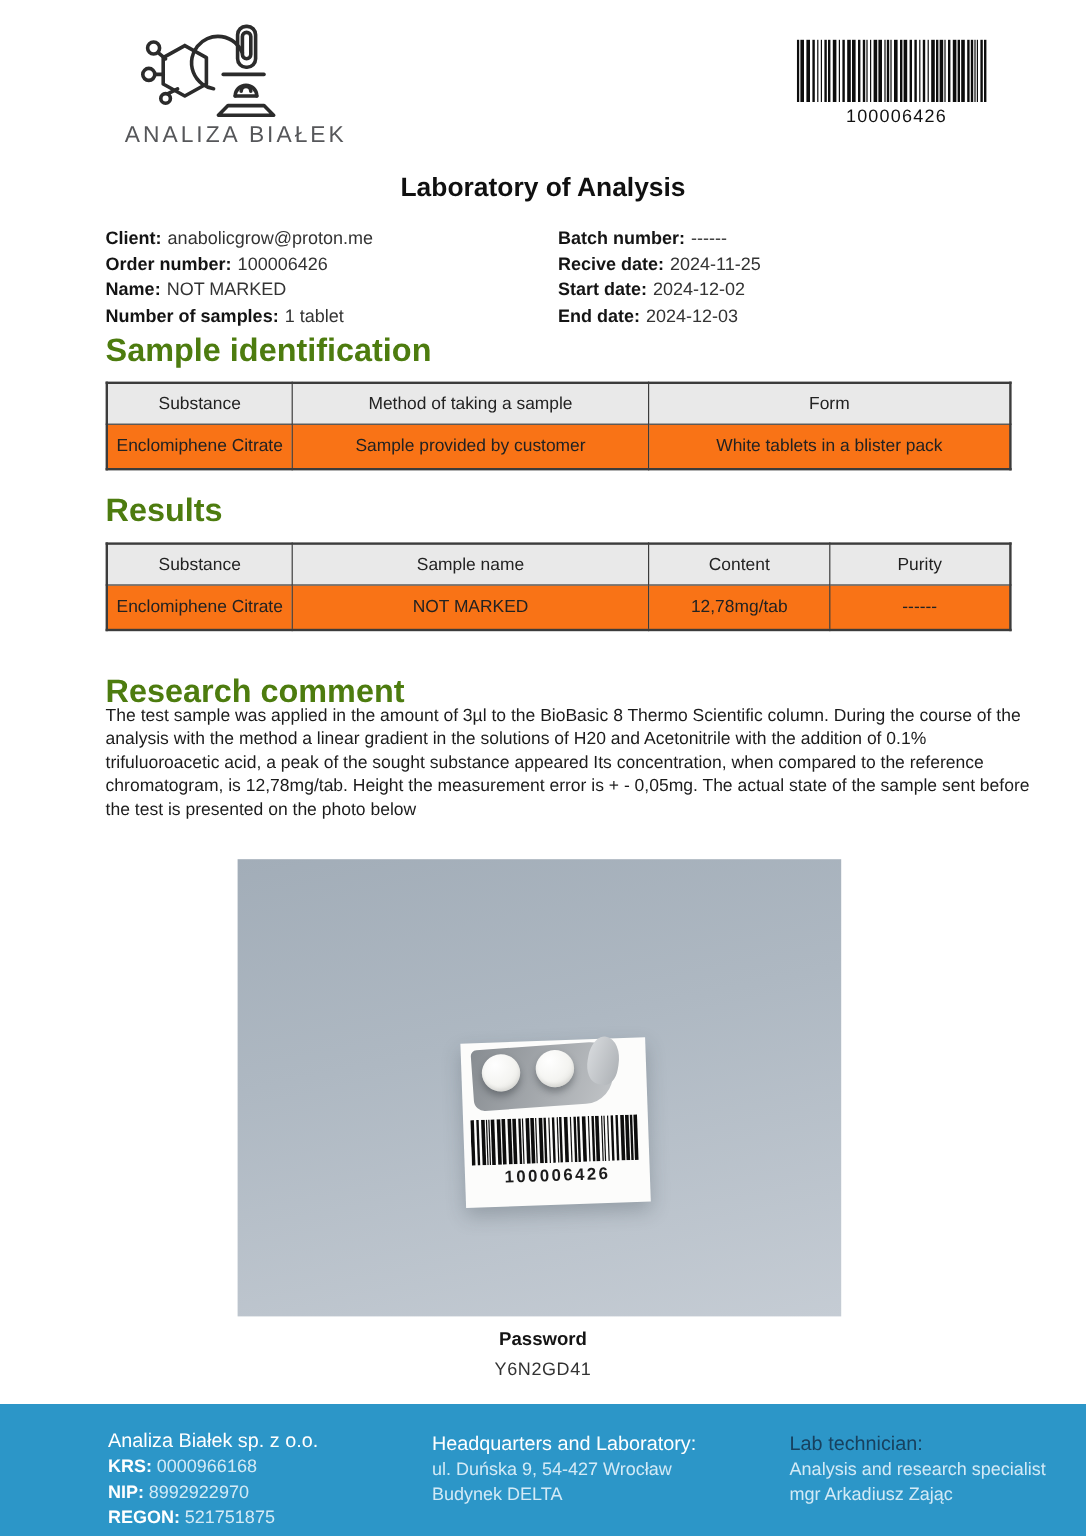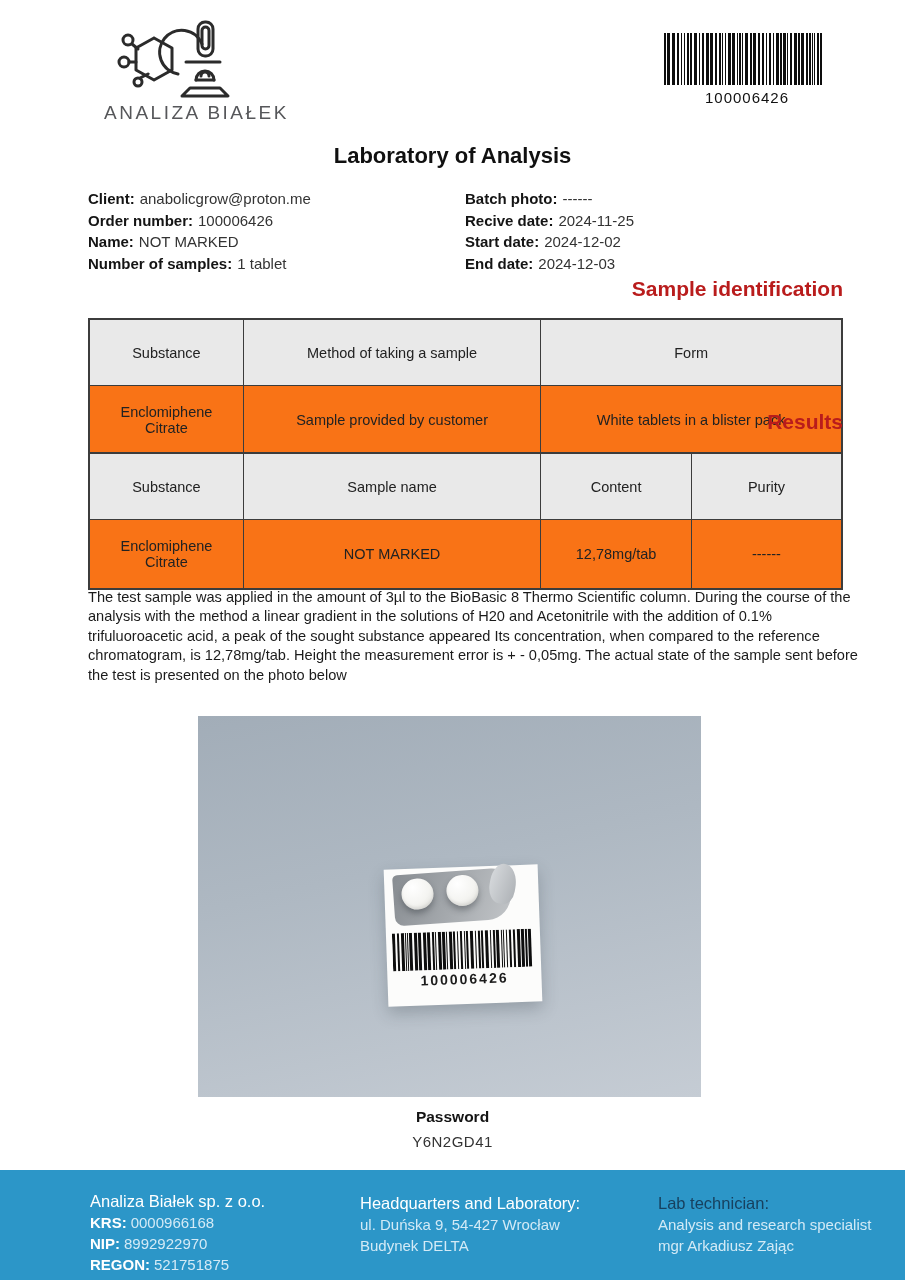--- a/index.html
+++ b/index.html
@@ -19,25 +19,25 @@
   .doc-title{position:absolute;left:0;top:143px;width:905px;text-align:center;
     font-size:22px;font-weight:bold;color:#101010;margin:0;}
   
   .info{position:absolute;top:188px;left:88px;width:760px;}
   .info-col{position:absolute;top:0;}
   .info-col.left{left:0;}
   .info-col.right{left:377px;}
   .info-row{font-size:15px;line-height:21.5px;color:#333;white-space:nowrap;}
   .info-row b{color:#141414;margin-right:5px;}
   
-  .section-h{position:absolute;left:88px;width:755px;text-align:right;margin:0;
-    font-size:21px;font-weight:bold;color:#b91c1c;}
+  .section-h{position:absolute;left:88px;width:755px;text-align:left;margin:0;
+    font-size:27px;font-weight:bold;color:#4d7c0f;}
   table.grid{position:absolute;left:88px;width:755px;border-collapse:collapse;
     font-size:14.5px;color:#222;table-layout:fixed;}
-  table.grid th,table.grid td{border:1px solid #3c3c3c;text-align:center;padding:16px;margin-top:12px;}
+  table.grid th,table.grid td{border:1px solid #3c3c3c;text-align:center;padding:0;margin-top:12px;}
   table.grid{border:2px solid #3c3c3c;}
   table.grid th{background:#e9e9e9;font-weight:normal;height:33px;}
   table.grid td{background:#f97316;height:36px;}
   .research-body{position:absolute;left:88px;top:588px;width:778px;margin:0;
     font-size:14.6px;line-height:19.4px;color:#1b1b1b;text-align:left;}
   
   .photo{position:absolute;left:198px;top:716px;width:503px;height:381px;
     background:linear-gradient(168deg,#a2adb8 0%,#aeb8c2 40%,#c5ccd4 100%);}
   .photo-card{position:absolute;left:188px;top:151px;width:154px;height:137px;
     background:#fcfcfb;transform:rotate(-2deg);
@@ -157,21 +157,21 @@
   <h1 class="doc-title">Laboratory of Analysis</h1>
 
   <div class="info">
     <div class="info-col left">
       <div class="info-row"><b>Client:</b><span>anabolicgrow@proton.me</span></div>
       <div class="info-row"><b>Order number:</b><span>100006426</span></div>
       <div class="info-row"><b>Name:</b><span>NOT MARKED</span></div>
       <div class="info-row"><b>Number of samples:</b><span>1 tablet</span></div>
     </div>
     <div class="info-col right">
-      <div class="info-row"><b>Batch photo:</b><span>------</span></div>
+      <div class="info-row"><b>Batch number:</b><span>------</span></div>
       <div class="info-row"><b>Recive date:</b><span>2024-11-25</span></div>
       <div class="info-row"><b>Start date:</b><span>2024-12-02</span></div>
       <div class="info-row"><b>End date:</b><span>2024-12-03</span></div>
     </div>
   </div>
 
   <h2 class="section-h" style="top:277px">Sample identification</h2>
   <table class="grid" style="top:318px">
     <colgroup>
         <col style="width:20.5%">
@@ -209,20 +209,21 @@
     </tr>
     <tr>
       <td>Enclomiphene Citrate</td>
       <td>NOT MARKED</td>
       <td>12,78mg/tab</td>
       <td>------</td>
     </tr>
   </tbody>
     </table>
 
+  <h2 class="section-h" style="top:561px">Research comment</h2>
   <p class="research-body">The test sample was applied in the amount of 3µl to the BioBasic 8 Thermo Scientific column. During the course of the analysis with the method a linear gradient in the solutions of H20 and Acetonitrile with the addition of 0.1% trifuluoroacetic acid, a peak of the sought substance appeared Its concentration, when compared to the reference chromatogram, is 12,78mg/tab. Height the measurement error is + - 0,05mg. The actual state of the sample sent before the test is presented on the photo below</p>
 
   <div class="photo">
     <div class="photo-card">
       <div class="blister"></div>
       <div class="tablet t1"></div>
       <div class="tablet t2"></div>
       <div class="bars bars-photo">
           <i style="width: 3px; margin-right: 2px;"></i>
           <i style="width: 2px; margin-right: 2px;"></i>

